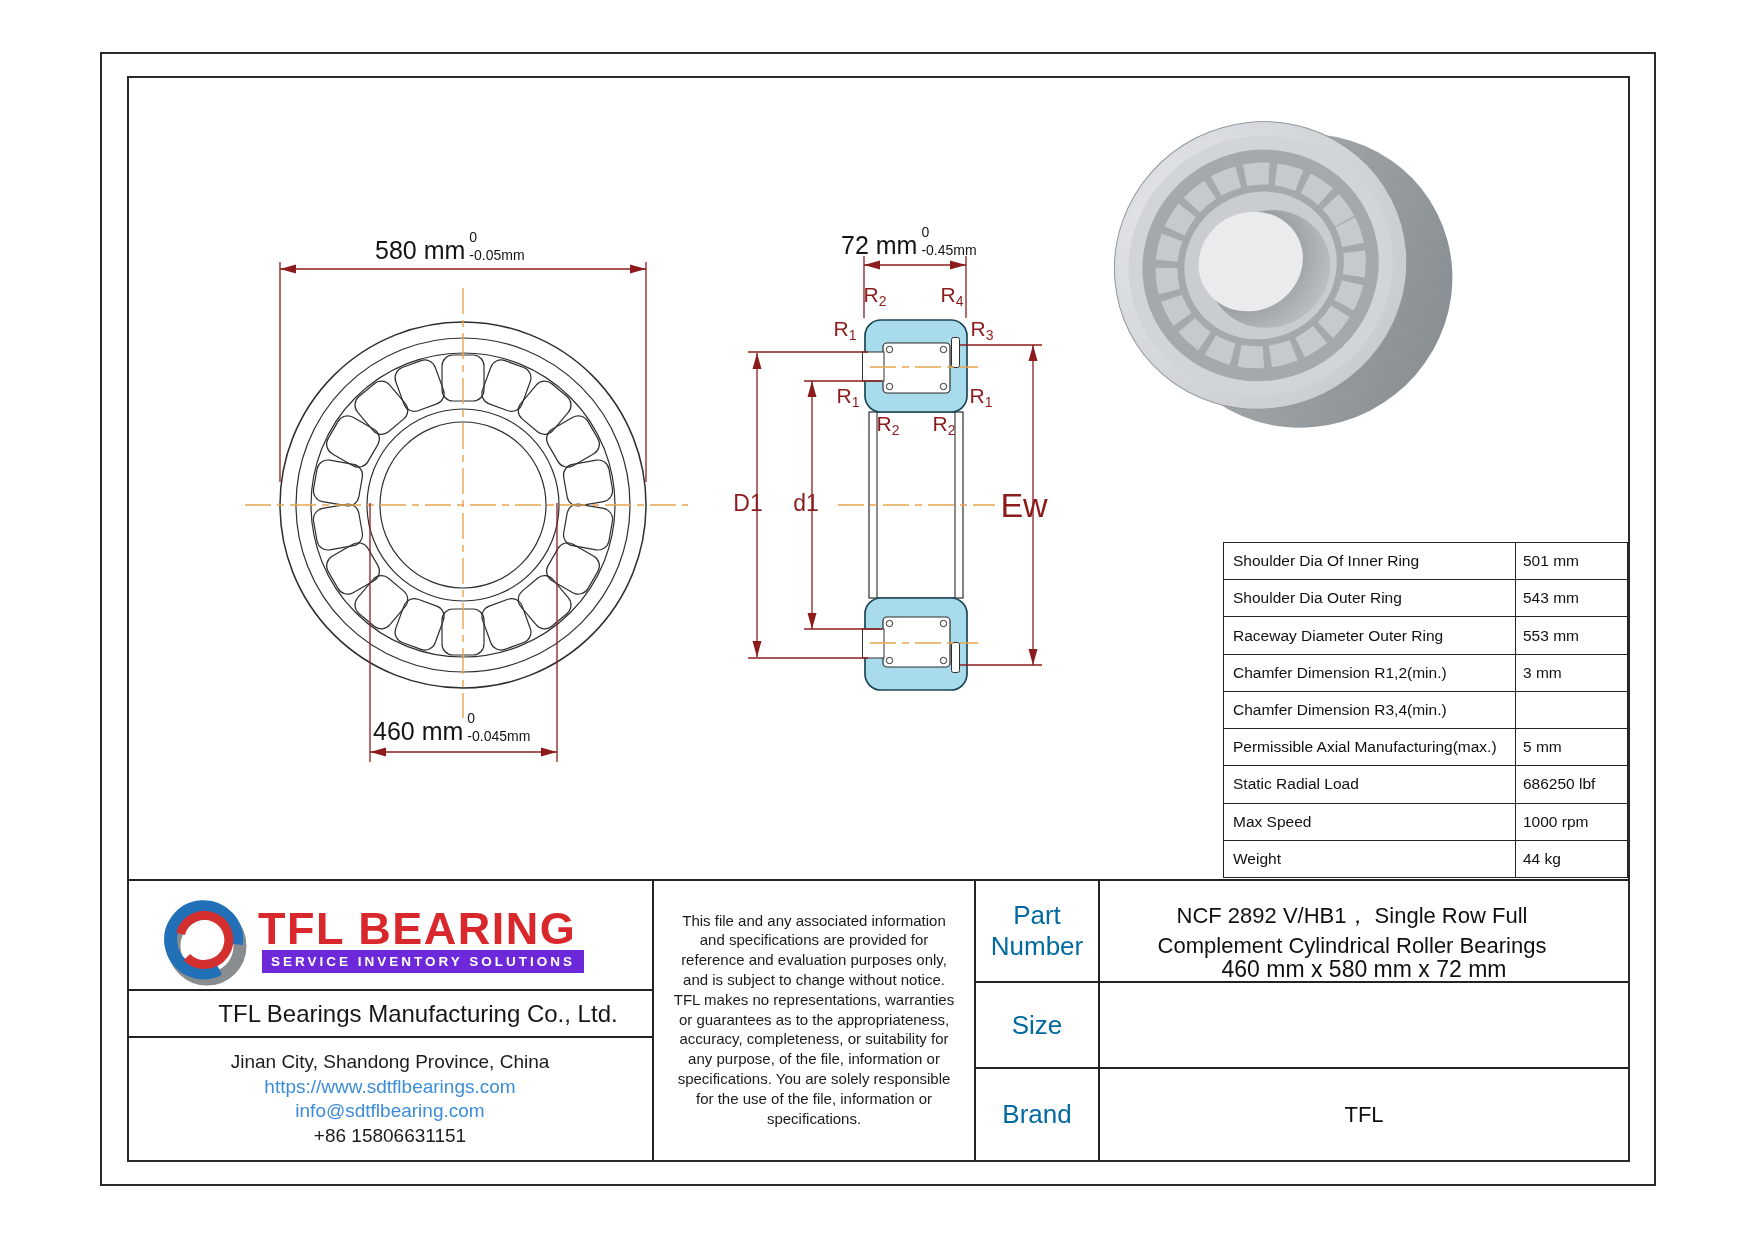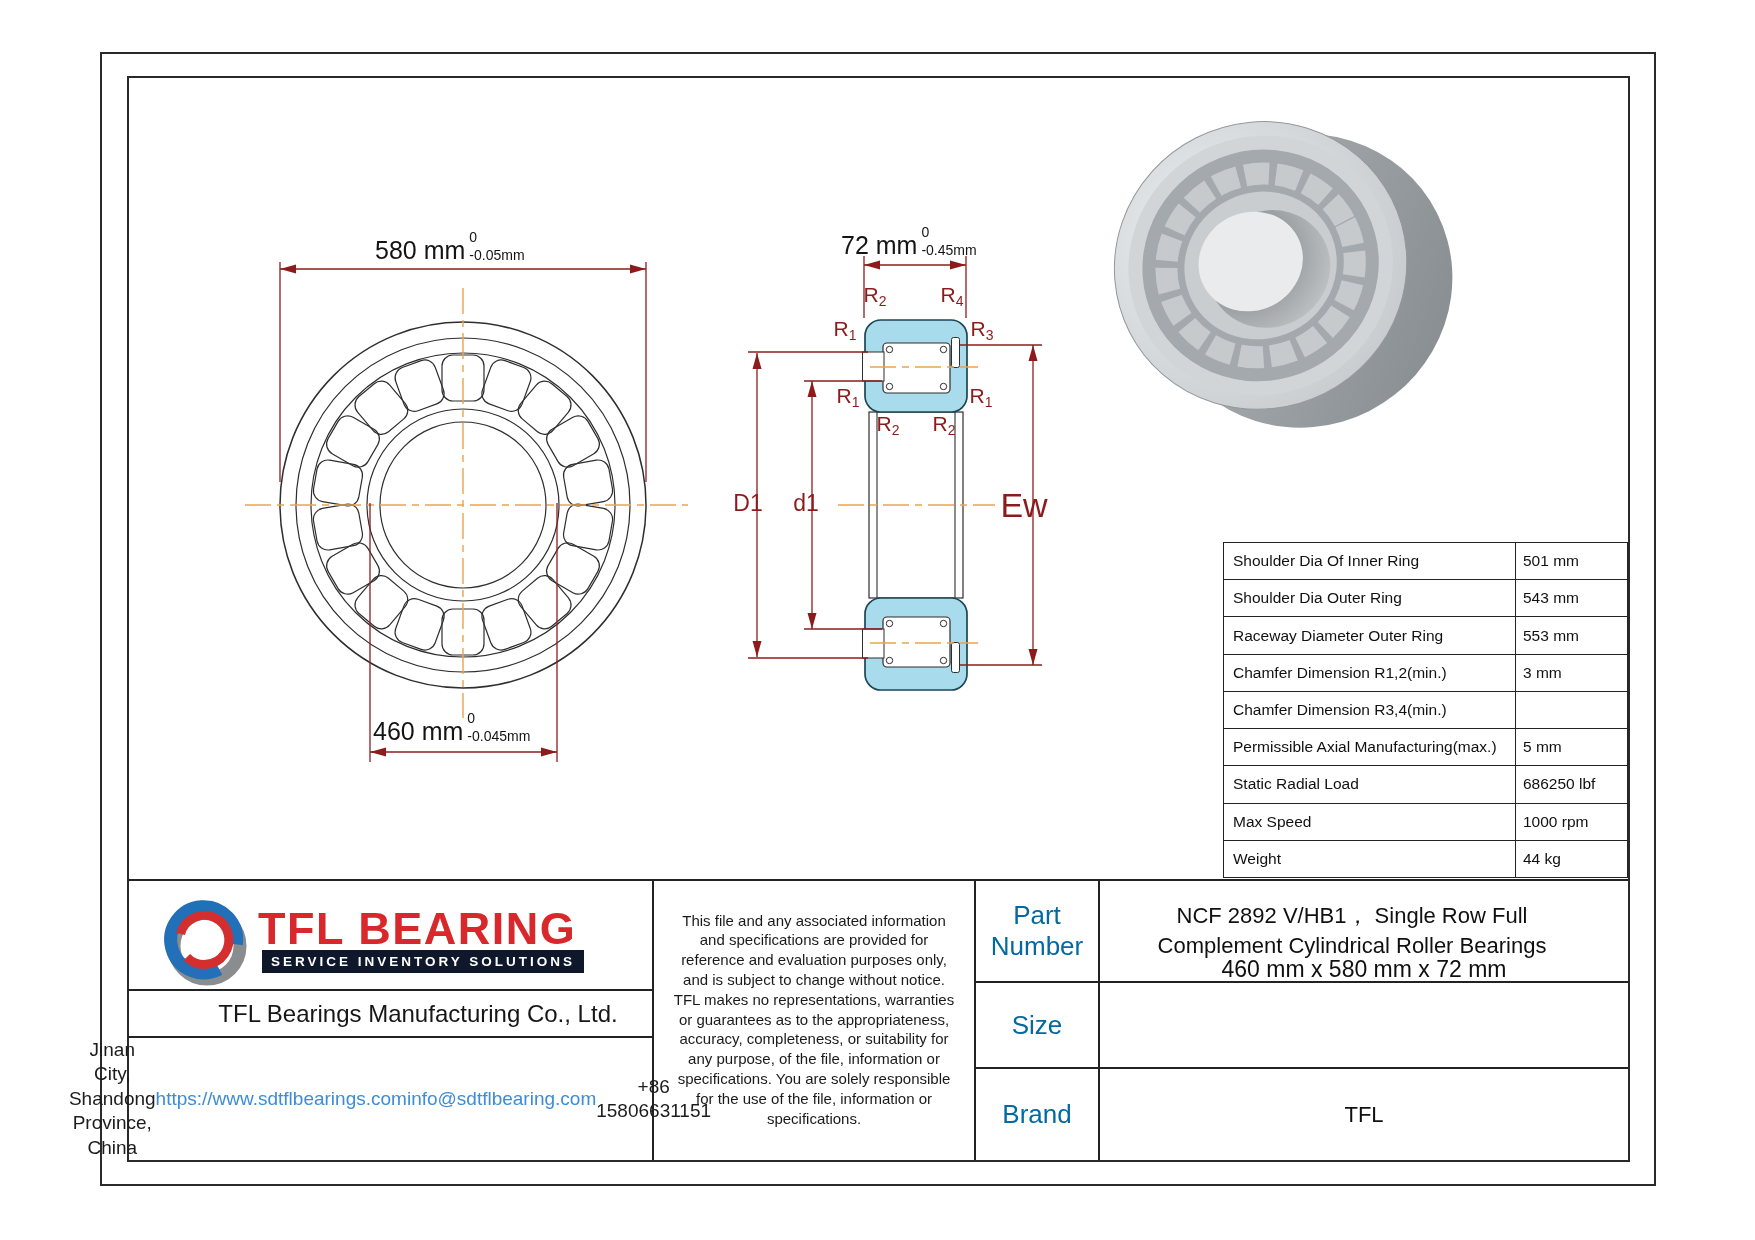--- a/index.html
+++ b/index.html
@@ -20,28 +20,28 @@
   .dim-label{position:absolute;color:#8C1C1C;font-size:21px;transform:translate(-50%,-50%);white-space:nowrap;}
   .dim-label sub{font-size:14px;vertical-align:-4px;}
   
   .spec-table{position:absolute;left:1223px;top:542px;width:405px;height:336px;}
   .spec-table table{width:100%;height:100%;border-collapse:collapse;table-layout:fixed;}
   .spec-table td{border:1.6px solid #222;font-size:15.5px;color:#111;padding:0 2px 0 9px;vertical-align:middle;overflow:hidden;white-space:nowrap;}
   .spec-table td.v{width:102px;padding-left:7px;}
   
   .tb-text{position:absolute;display:flex;align-items:center;justify-content:center;text-align:center;}
   .company{font-size:24px;font-weight:500;color:#161616;}
-  .contact{flex-direction:row;font-size:19px;line-height:24.5px;color:#1c1c1c;}
+  .contact{flex-direction:column;font-size:19px;line-height:24.5px;color:#1c1c1c;}
   .contact .lnk{color:#3C8CD8;}
   .disclaimer{font-size:15px;line-height:19.8px;color:#1a1a1a;white-space:pre-line;}
   .fieldlabel{font-size:26px;color:#0369a1;}
   .fieldvalue{font-size:22px;color:#101010;white-space:pre-line;line-height:30px;}
   .sizevalue{font-size:23px;}
   .brand-word{position:absolute;left:258px;top:903px;font-size:45px;font-weight:bold;letter-spacing:1.5px;color:#D8282C;white-space:nowrap;}
-  .tagline-bar{position:absolute;left:262px;top:950px;width:322px;height:23px;background:#0f172a;display:flex;align-items:center;justify-content:center;}
+  .tagline-bar{position:absolute;left:262px;top:950px;width:322px;height:23px;background:#6d28d9;display:flex;align-items:center;justify-content:center;}
   .tagline-bar span{color:#fff;font-size:13.5px;font-weight:bold;letter-spacing:3px;white-space:nowrap;}
 </style>
 </head>
 <body>
 
 <div class="frame" style="left:100px;top:52px;width:1552px;height:1130px;"></div>
 <div class="frame inner" style="left:127px;top:76px;width:1499px;height:1082px;"></div>
 
 <svg class="abs" style="left:0;top:0;" width="1755" height="1240" viewBox="0 0 1755 1240">
   <defs>

